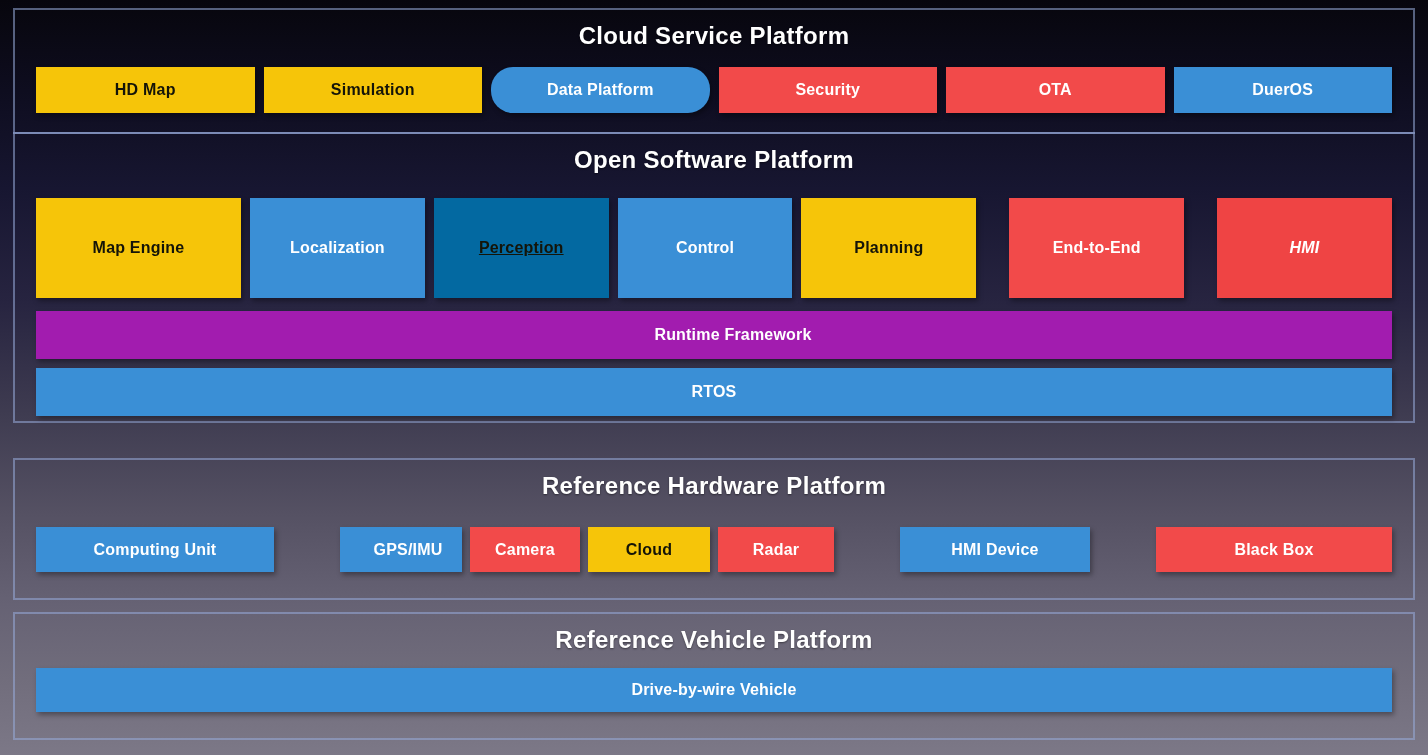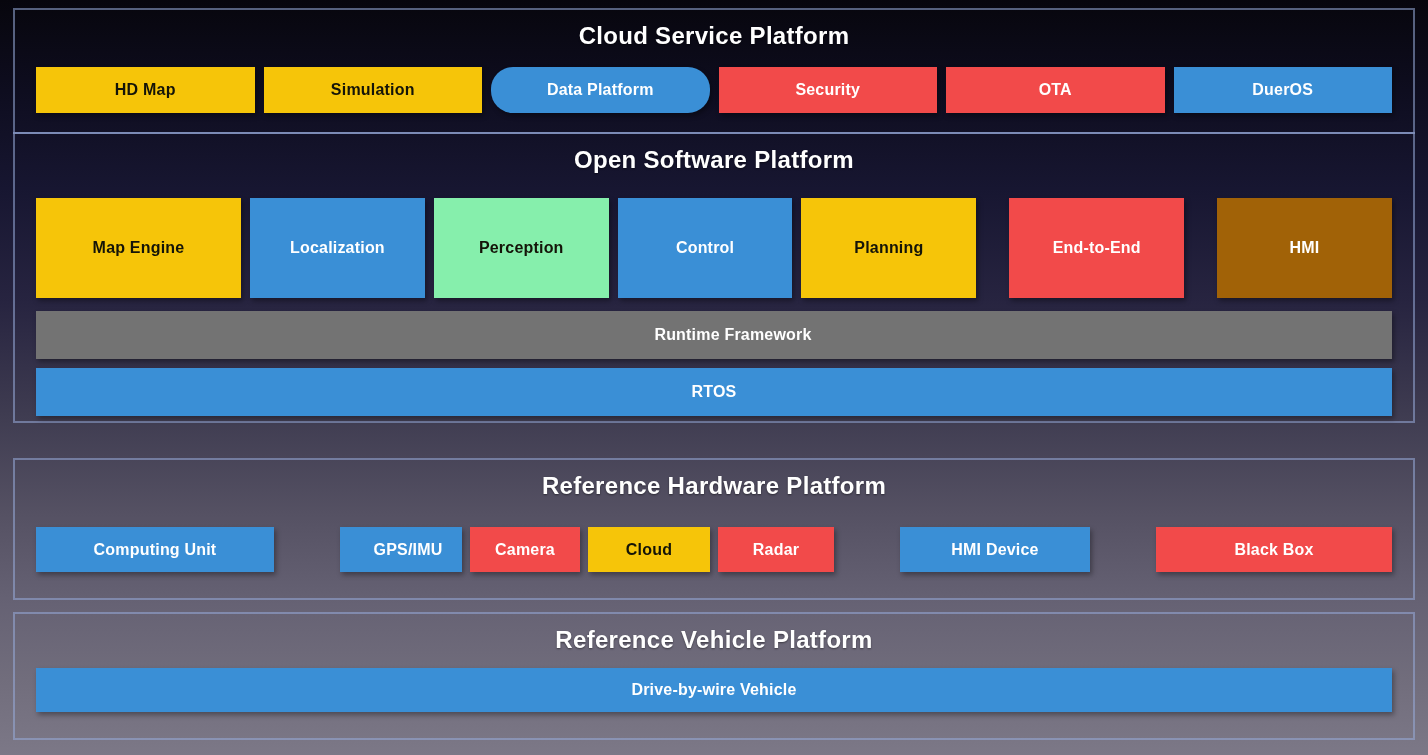--- a/index.html
+++ b/index.html
@@ -80,27 +80,27 @@
     <div class="box" style="background: rgb(242, 74, 74);">OTA</div>
     <div class="box" style="background: rgb(58, 143, 214);">DuerOS</div>
   </div>
 </div>
 
 <div class="section" id="sec-software">
   <div class="section-title">Open Software Platform</div>
   <div class="row" id="row-modules">
     <div class="box wide on-yellow" style="background: rgb(246, 197, 9);">Map Engine</div>
     <div class="box" style="background: rgb(58, 143, 214);">Localization</div>
-    <div class="box on-yellow" style="background: #86efac;">Perception</div>
+    <div class="box on-yellow" style="background: #0369a1; text-decoration: underline;">Perception</div>
     <div class="box" style="background: rgb(58, 143, 214);">Control</div>
     <div class="box on-yellow" style="background: rgb(246, 197, 9);">Planning</div>
     <div class="box detached" style="background: rgb(242, 74, 74);">End-to-End</div>
-    <div class="box detached" style="background: #a16207;">HMI</div>
+    <div class="box detached" style="background: #ef4444; font-style: italic;">HMI</div>
   </div>
-  <div class="bar" id="bar-runtime" style="background: #737373; padding-left: 38px;">Runtime Framework</div>
+  <div class="bar" id="bar-runtime" style="background: #a21caf; padding-left: 38px;">Runtime Framework</div>
   <div class="bar" id="bar-rtos" style="background: rgb(58, 143, 214);">RTOS</div>
 </div>
 
 <div class="section" id="sec-hardware">
   <div class="section-title">Reference Hardware Platform</div>
   <div class="row" id="row-hardware">
     <div class="box" id="box-computing-unit" style="background: rgb(58, 143, 214);">Computing Unit</div>
     <div class="spacer"></div>
     <div class="box" id="box-gps-imu" style="background: rgb(58, 143, 214); padding-left: 14px;">GPS/IMU</div>
     <div class="box" id="box-camera" style="background: rgb(242, 74, 74);">Camera</div>

